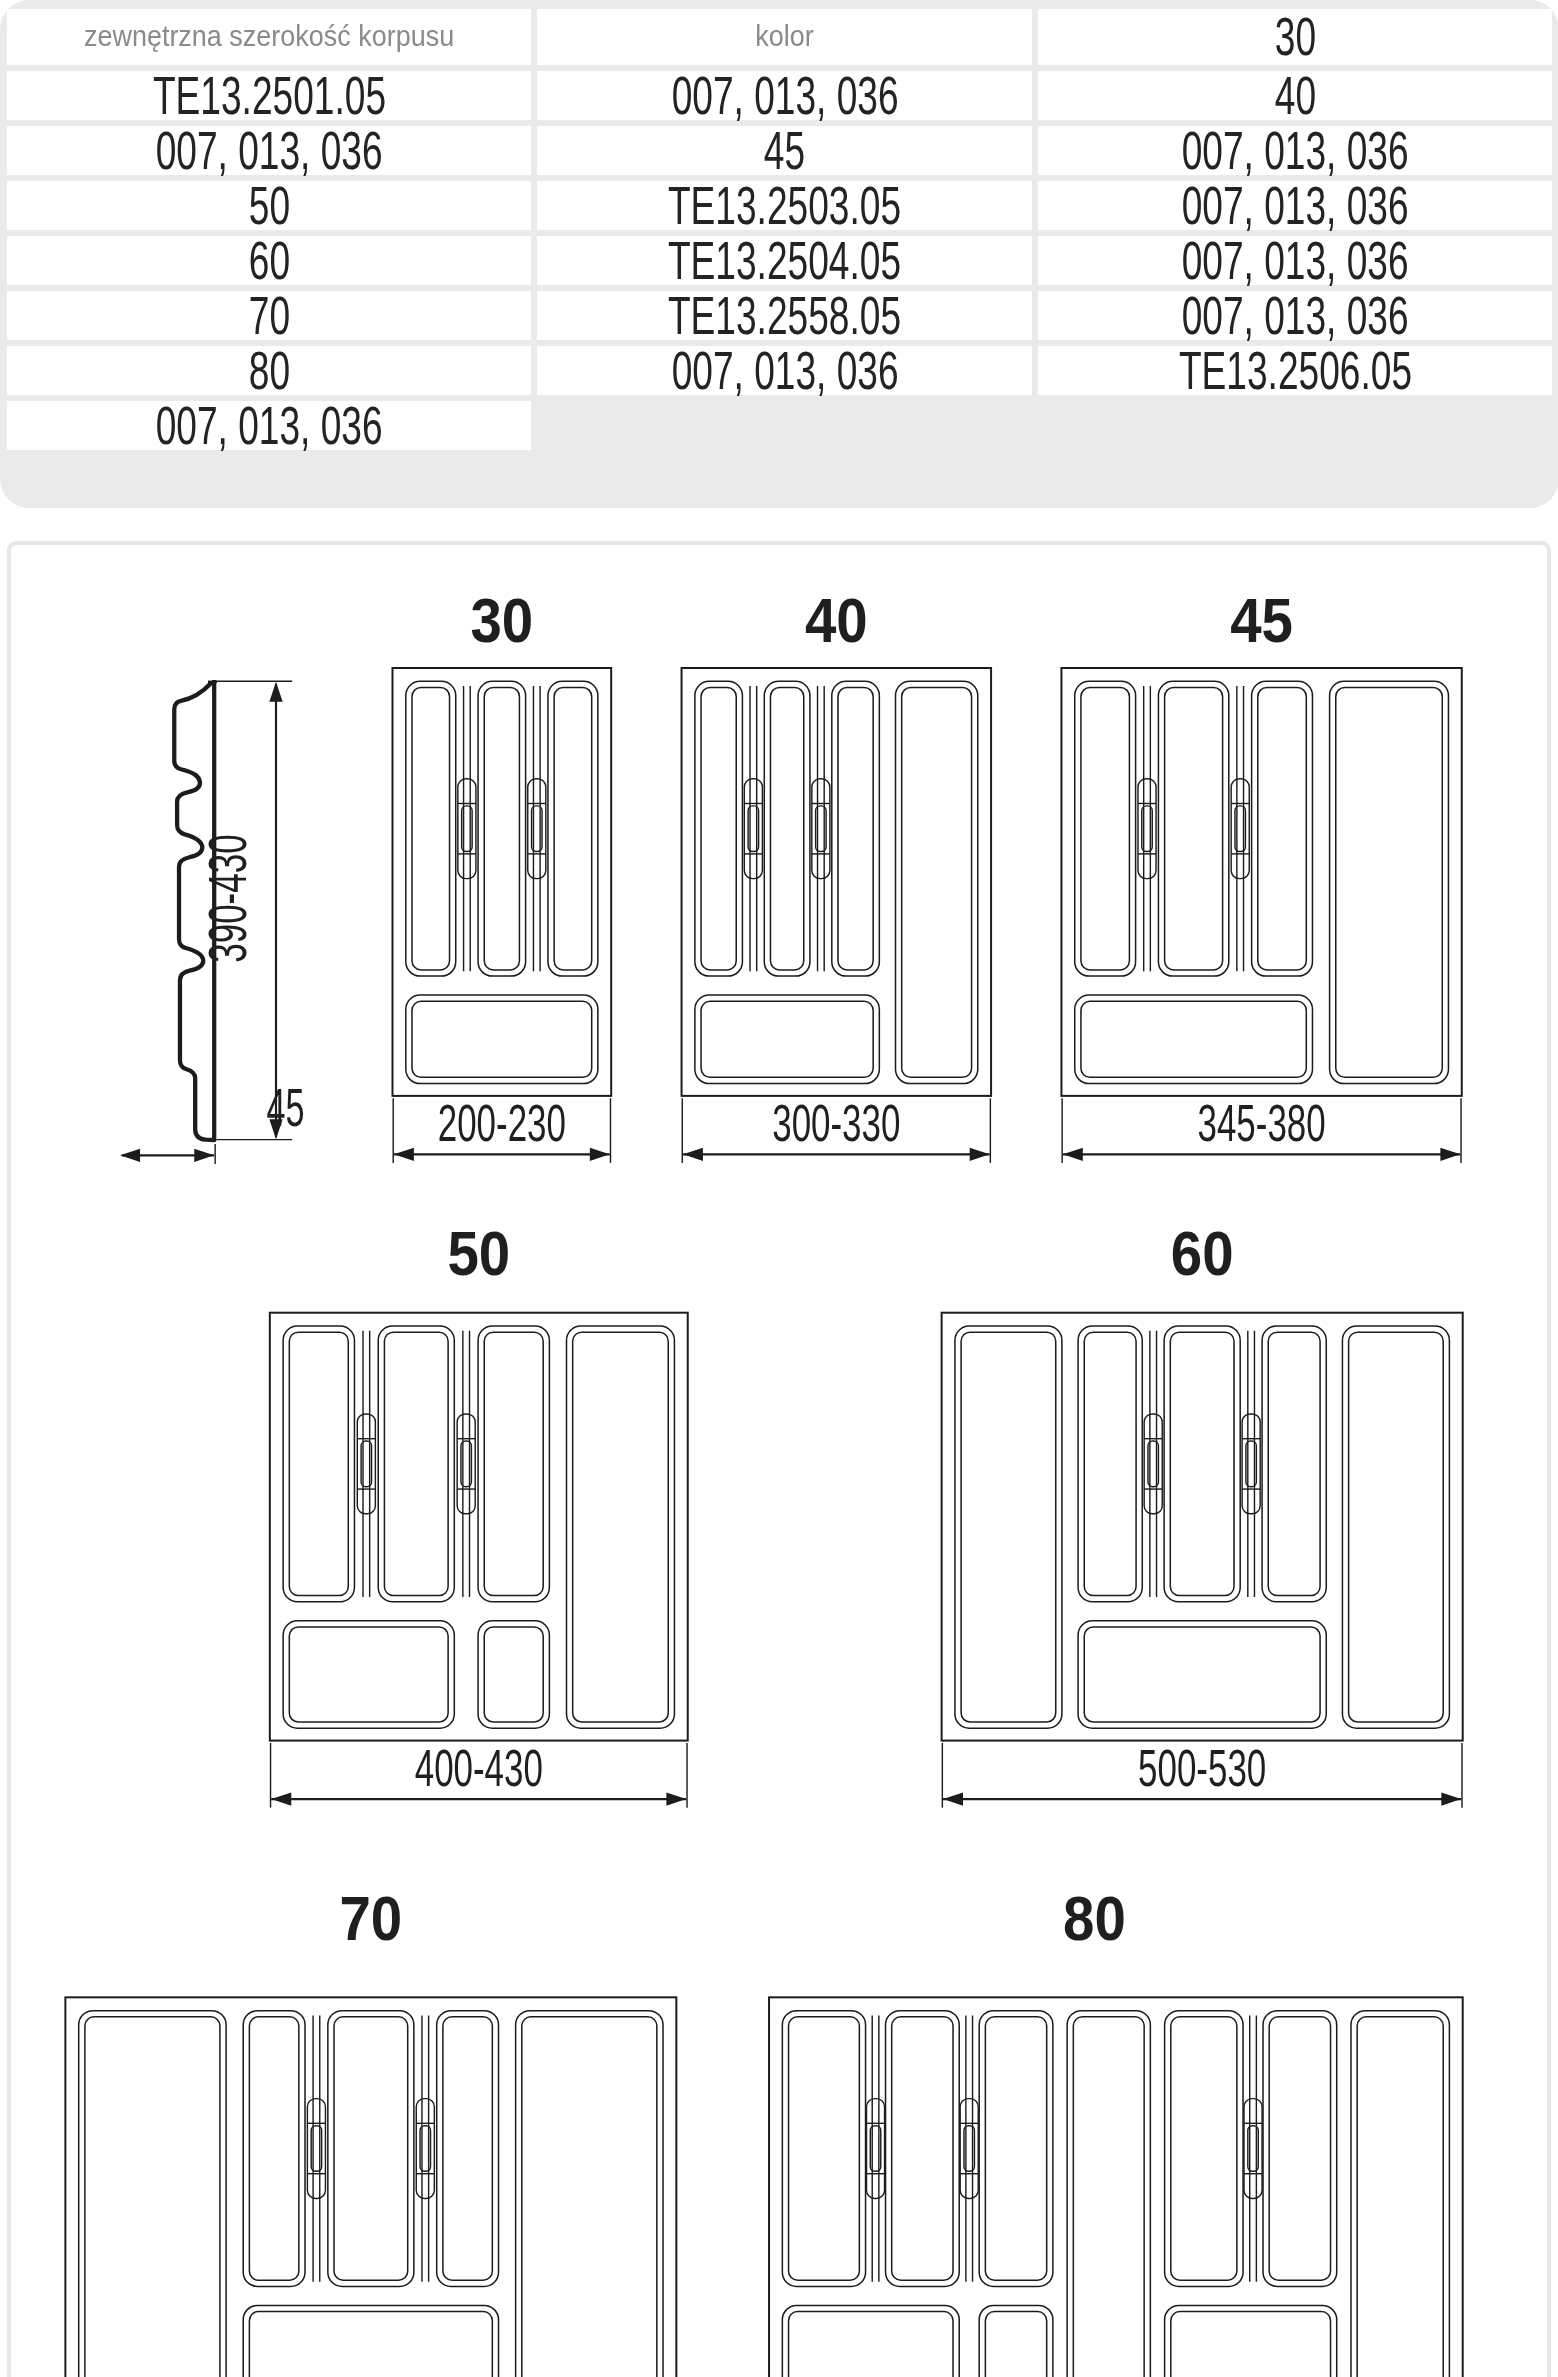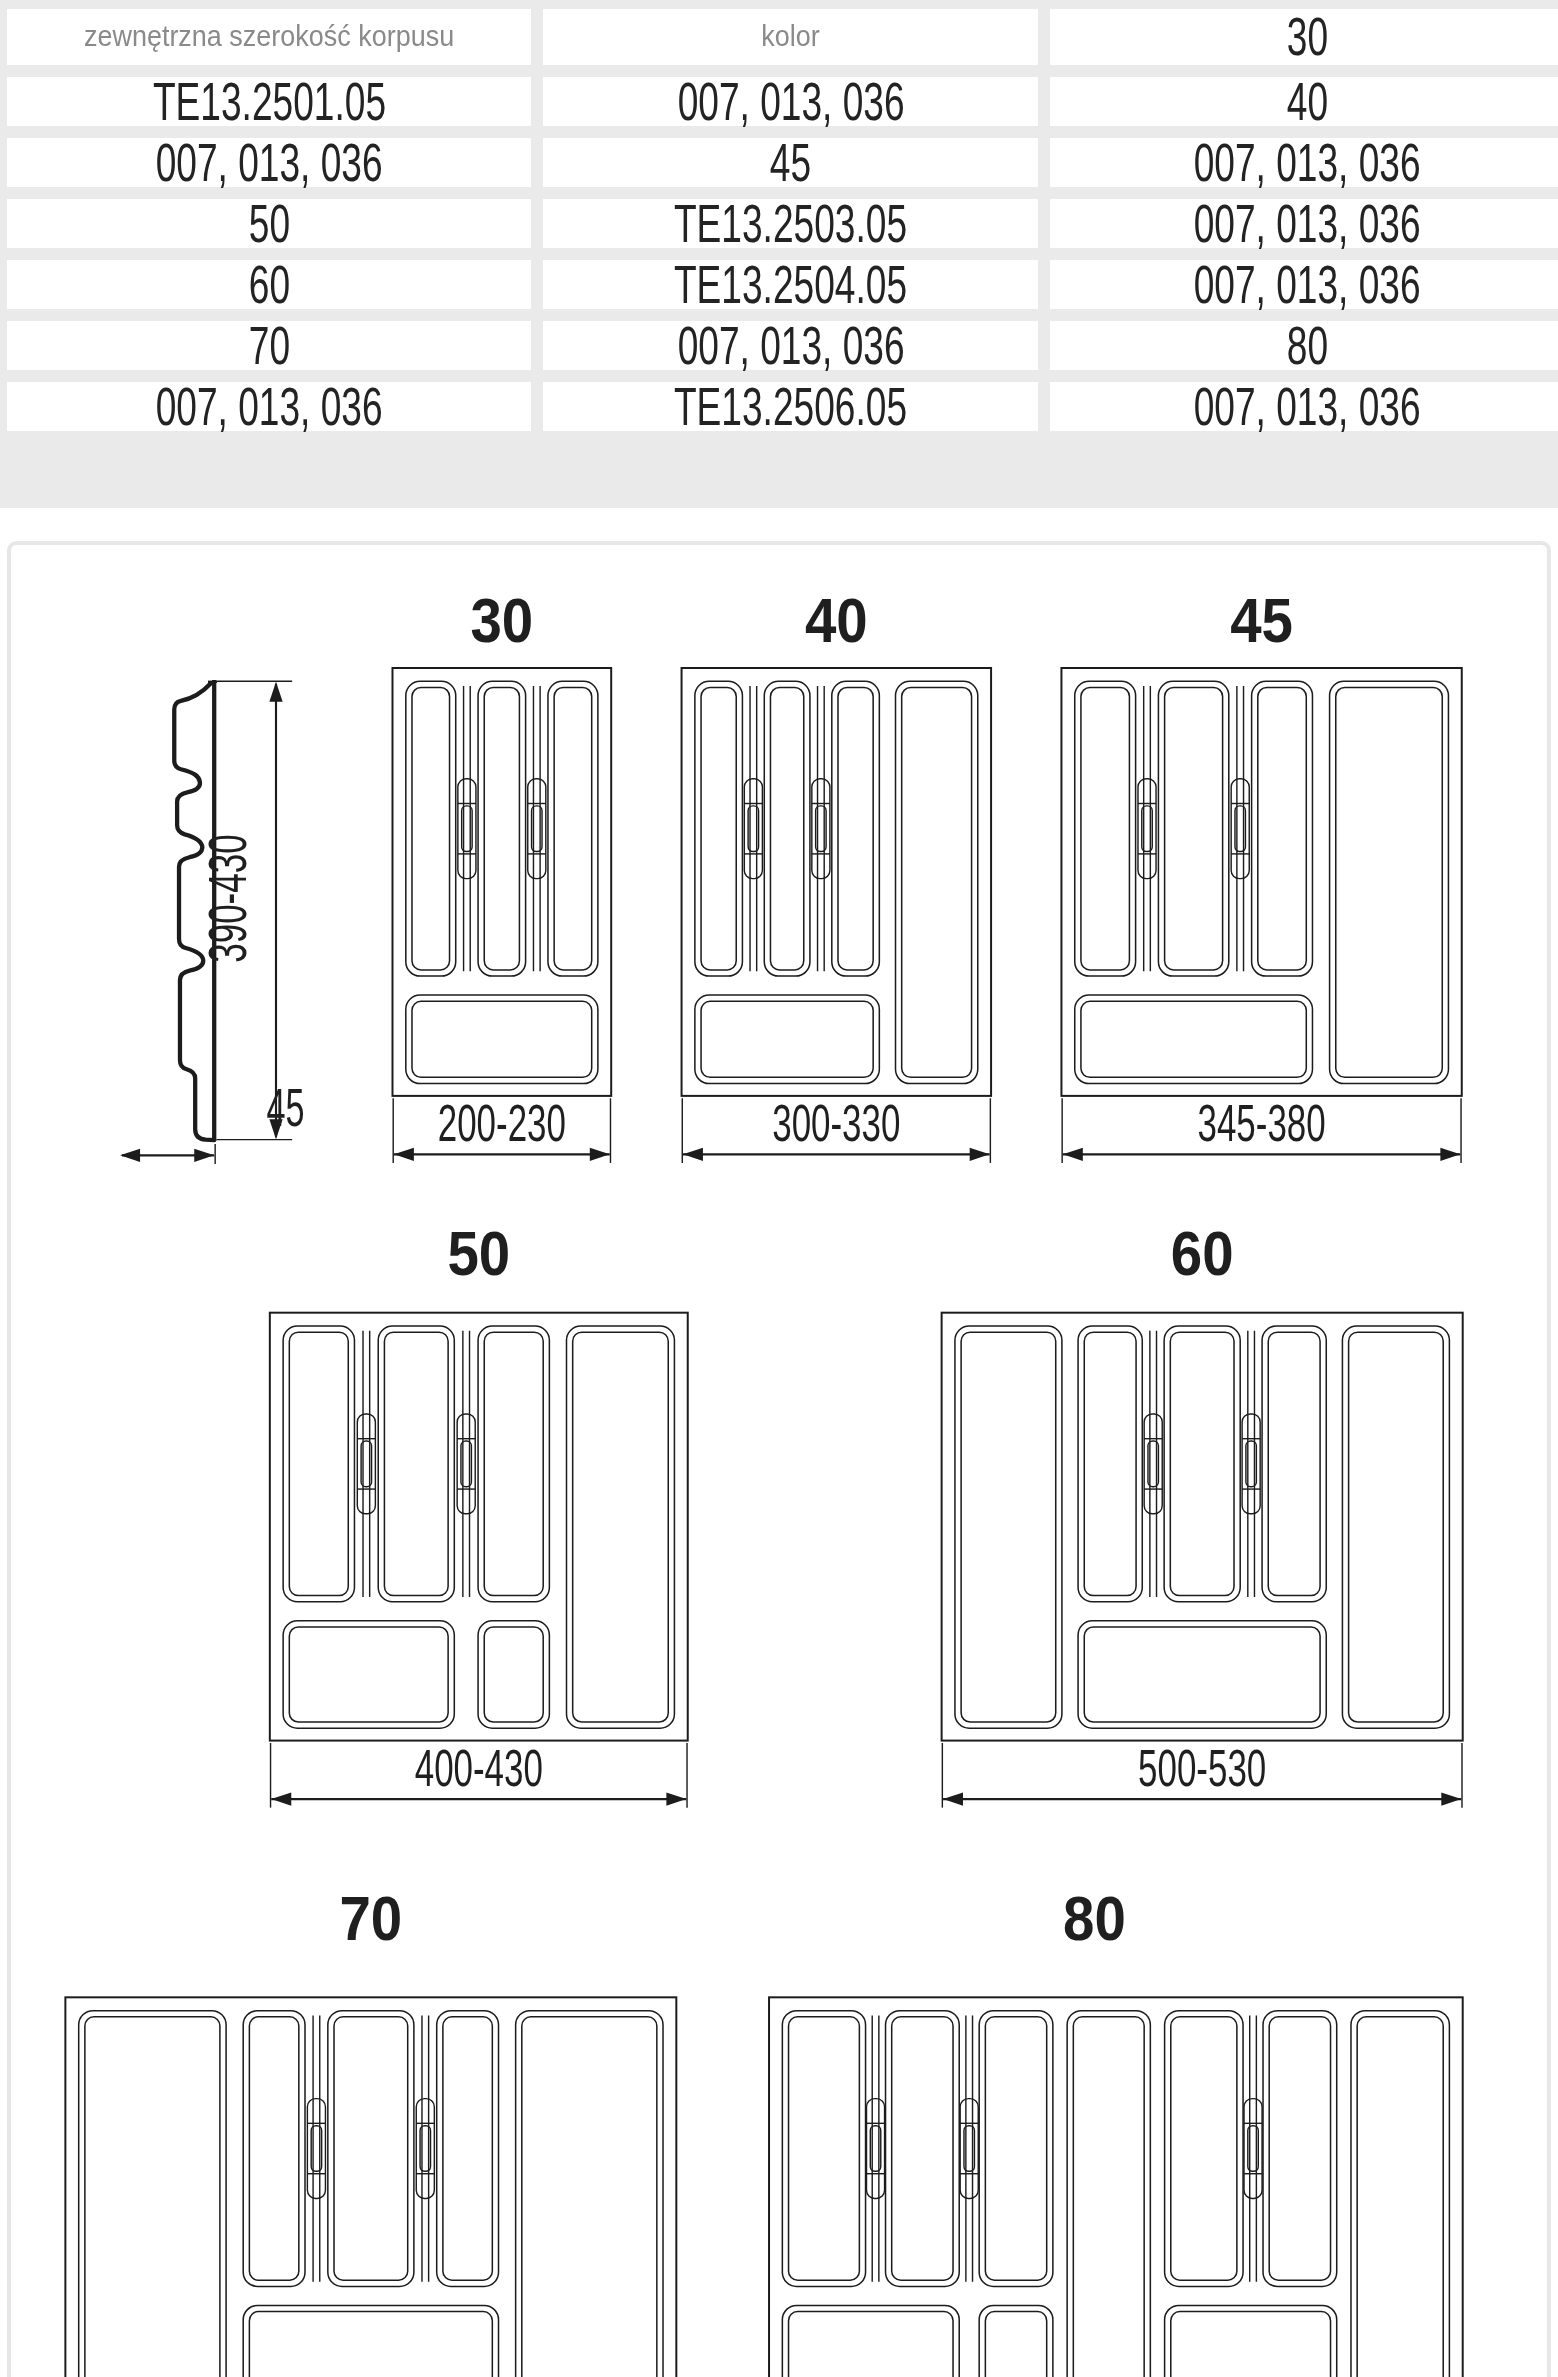--- a/index.html
+++ b/index.html
@@ -2,21 +2,21 @@
 <html style="font-size:7.6px"><head>
 <meta charset="utf-8">
 <style>
   html,body{margin:0;padding:0;background:#ffffff;}
   body{width:1559px;height:3291px;position:relative;font-family:"Liberation Sans",sans-serif;}
   
   #spec-table{
     position:absolute;left:0;top:0;width:1559px;height:508px;
     box-sizing:border-box;padding:8.6px 7.1px 6.2px 7.1px;background:#eaeaea;
     display:grid;grid-template-columns:524px 495px 514px;
-    grid-template-rows:56px repeat(8,49px);gap:12px;
+    grid-template-rows:56px repeat(8,49px);gap:6px;border-radius:29px;
   }
   .cell{background:#ffffff;display:flex;align-items:center;justify-content:center;overflow:visible;}
   .hcell span{font-size:29px;color:#8a8a8a;transform:scaleX(0.93);white-space:nowrap;}
   .dcell span{font-size:53px;color:#232323;transform:scaleX(0.70);white-space:nowrap;letter-spacing:0;}
   
   #panel{
     position:absolute;left:7.1px;top:541px;width:1544px;height:2744px;
     box-sizing:border-box;border:4.3px solid #e7e7e7;border-radius:9.5px;background:#ffffff;
   }
   #diagram-svg{position:absolute;left:0;top:0;}
@@ -66,20 +66,23 @@
       <span>60</span>
     </div>
     <div class="cell dcell">
       <span>TE13.2504.05</span>
     </div>
     <div class="cell dcell">
       <span>007, 013, 036</span>
     </div>
     <div class="cell dcell">
       <span>70</span>
+    </div>
+    <div class="cell dcell">
+      <span>TE13.2558.05</span>
     </div>
     <div class="cell dcell">
       <span>007, 013, 036</span>
     </div>
     <div class="cell dcell">
       <span>80</span>
     </div>
     <div class="cell dcell">
       <span>007, 013, 036</span>
     </div>

